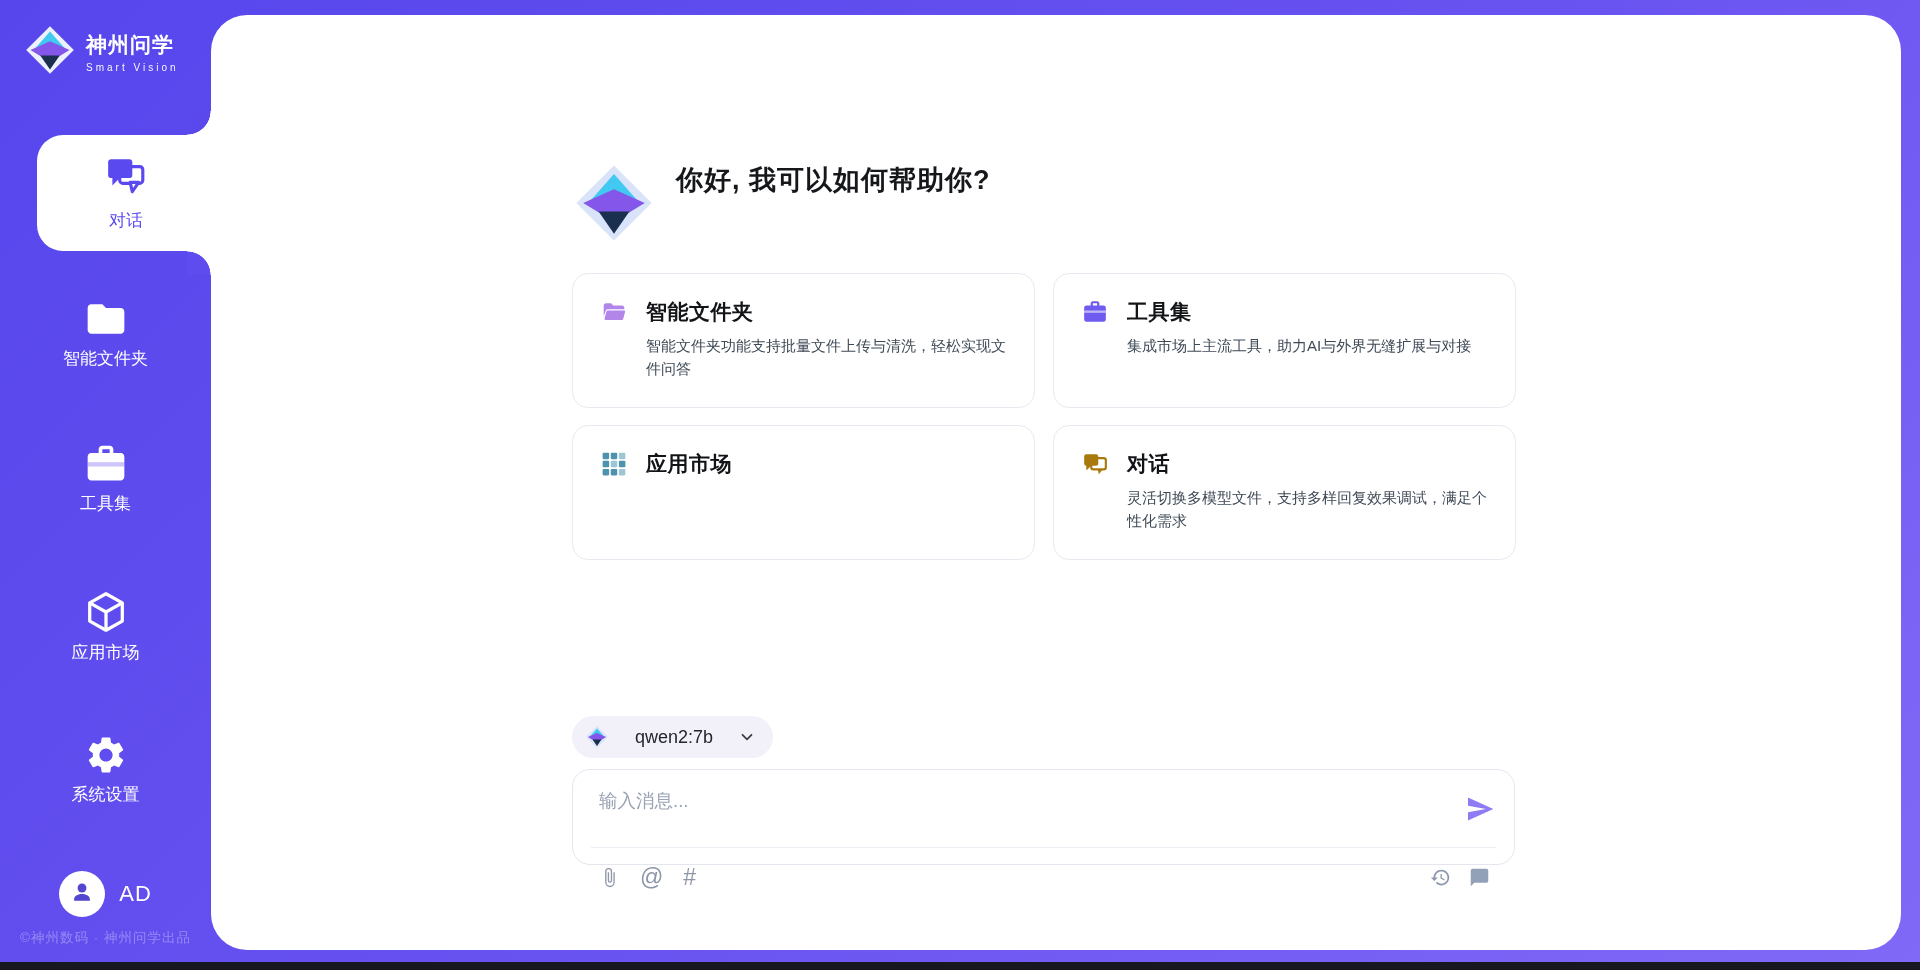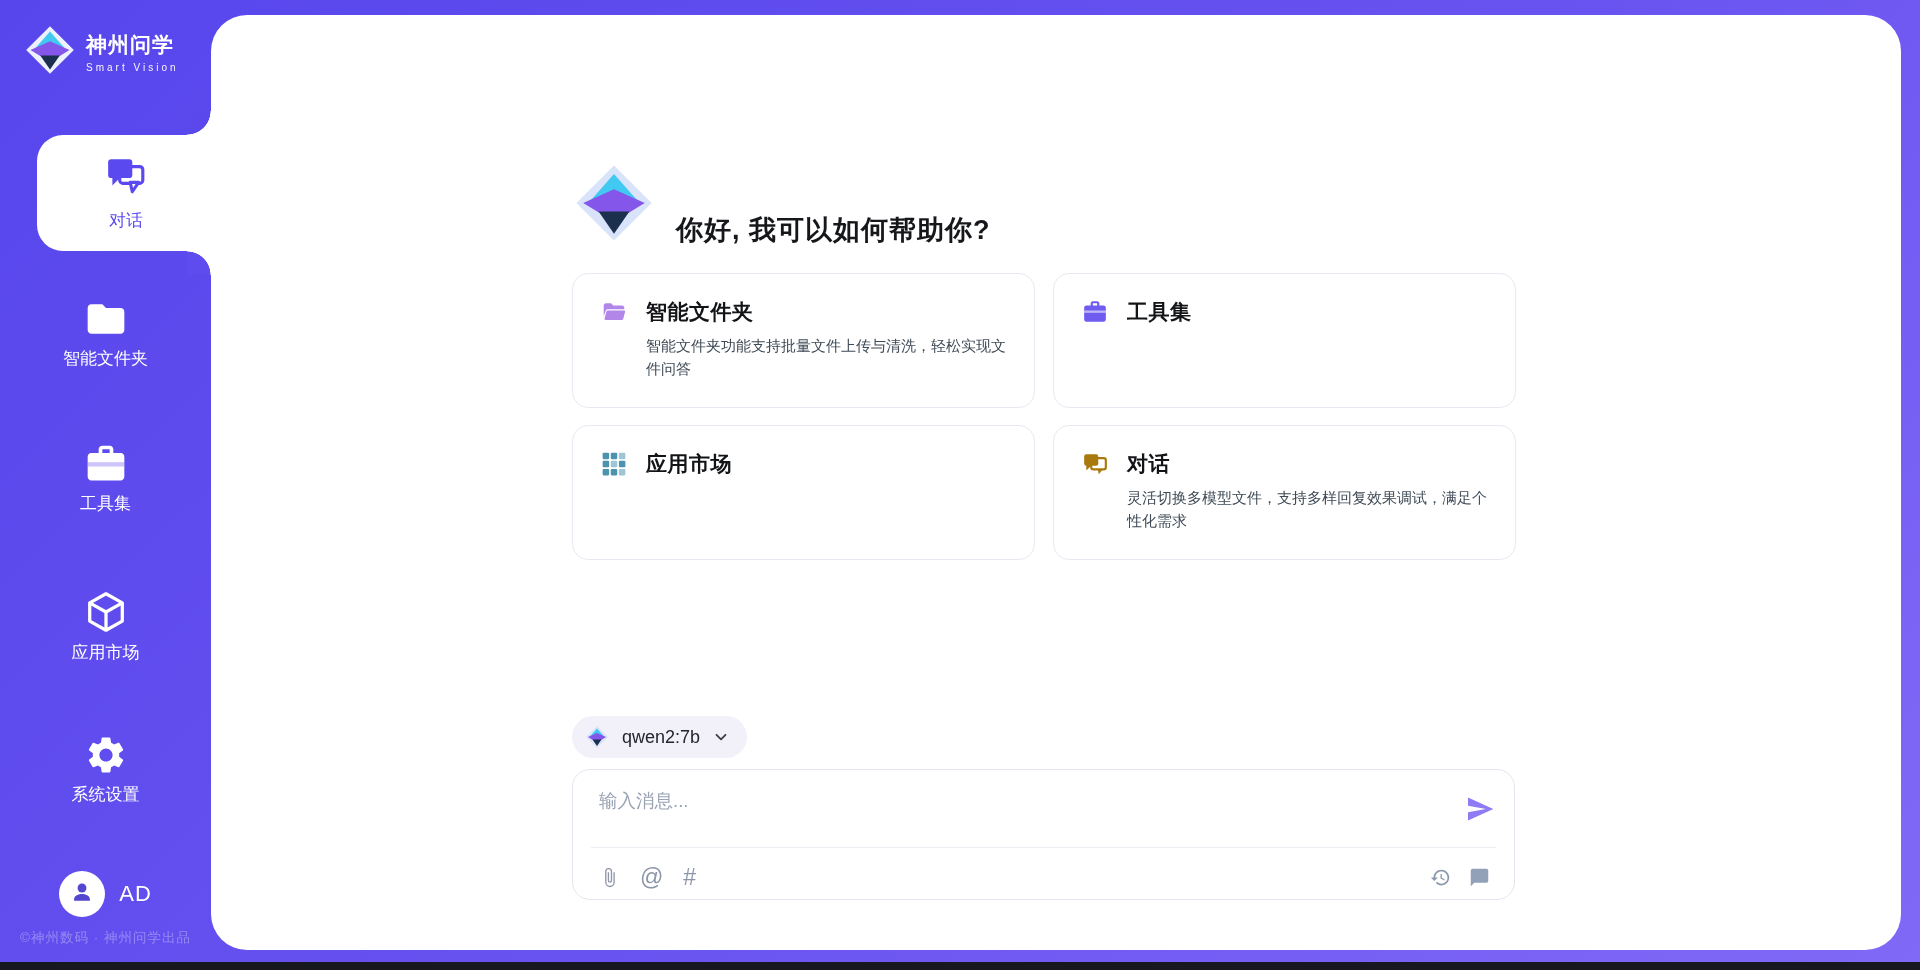--- a/index.html
+++ b/index.html
@@ -41,37 +41,37 @@
   .nav-toolbox { top:442px; }
   .nav-cube    { top:589px; }
   .nav-gear    { top:733px; }
 
   .user-row { position:absolute; left:0; top:871px; width:211px; display:flex; align-items:center; justify-content:center; gap:14px; cursor:pointer; }
   .avatar { width:46px; height:46px; border-radius:50%; background:#fff; display:flex; align-items:center; justify-content:center; }
   .user-name { font-size:22px; letter-spacing:1px; }
   .copyright { position:absolute; left:0; top:929px; width:211px; text-align:center; font-size:13.5px; color:rgba(255,255,255,.32); letter-spacing:1px; }
 
   
-  .greeting { position:absolute; left:573px; top:162px; display:flex; align-items:flex-end; z-index:8; }
+  .greeting { position:absolute; left:573px; top:162px; display:flex; align-items:flex-start; z-index:8; }
   .greeting h1 { font-size:27px; font-weight:bold; color:#15171a; margin-left:21px; letter-spacing:1px; }
 
   
   .cards { position:absolute; left:572px; top:273px; display:grid; grid-template-columns:463px 463px; column-gap:18px; row-gap:17px; z-index:8; }
   .card { height:135px; background:#fff; border:1px solid #e9e9f1; border-radius:16px; padding:24px 28px; cursor:pointer; }
   .card-head { display:flex; align-items:center; gap:19px; }
   .card-title { font-size:21px; font-weight:bold; color:#121417; letter-spacing:.5px; }
   .card-desc { margin:9px 0 0 45px; font-size:15px; line-height:1.52; color:#3f4a56; }
 
   
   .model-pill { position:absolute; left:572px; top:716px; height:42px; background:#f2f1f9; border-radius:21px;
-    display:inline-flex; align-items:center; gap:13px; padding:0 18px 0 13px; z-index:8; cursor:pointer; }
+    display:inline-flex; align-items:center; gap:26px; padding:0 18px 0 13px; z-index:8; cursor:pointer; }
   .model-name { font-size:18px; color:#23262c; }
 
   
-  .composer { position:absolute; left:572px; top:769px; width:943px; height:131px; background:#fff;
+  .composer { position:absolute; left:572px; top:769px; width:943px; height:96px; background:#fff;
     border:1.5px solid #e5e5ef; border-radius:18px; z-index:8; }
   .composer textarea { position:absolute; left:26px; top:18px; width:850px; height:52px; border:none; outline:none;
     resize:none; font-size:18.5px; color:#333; background:transparent; font-family:inherit; }
   .composer textarea::placeholder { color:#9aa3b4; }
   .send-btn { position:absolute; right:18px; top:23px; width:32px; height:32px; border:none; background:transparent; cursor:pointer; padding:0; }
   .composer .divider { position:absolute; left:18px; right:18px; top:77px; height:1px; background:#edeef3; }
   .toolbar { position:absolute; left:26px; right:24px; top:78px; height:58px; display:flex; align-items:center; justify-content:space-between; }
   .tool-left  { display:flex; align-items:center; gap:20px; }
   .tool-right { display:flex; align-items:center; gap:18px; }
   .glyph-btn { font-size:23px; color:#8c96a8; cursor:pointer; line-height:1; }
@@ -197,20 +197,21 @@
   <div class="card">
     <div class="card-head">
       <span>
         <svg width="26" height="26" viewBox="0 0 24 24" style="display:block;">
           <path fill="#6f5bf0" d="M20 6h-4V4c0-1.1-.9-2-2-2h-4c-1.1 0-2 .9-2 2v2H4c-1.1 0-2 .9-2 2v11c0 1.1.9 2 2 2h16c1.1 0 2-.9 2-2V8c0-1.1-.9-2-2-2zm-6 0h-4V4h4v2z"></path>
           <rect x="2" y="10.6" width="20" height="2.2" fill="#ffffff" opacity=".55"></rect>
         </svg>
       </span>
       <span class="card-title">工具集</span>
     </div>
+    <div class="card-desc">集成市场上主流工具，助力AI与外界无缝扩展与对接</div>
   </div>
 
   <div class="card">
     <div class="card-head">
       <span>
         <svg width="26" height="26" viewBox="0 0 24 24" style="display:block;">
           <g fill="#4d93ad">
             <rect x="1.5" y="1.5" width="6" height="6" rx="1"></rect>
               <rect x="9" y="1.5" width="6" height="6" rx="1"></rect>
             <rect x="16.5" y="1.5" width="6" height="6" rx="1" fill="#9fc6d4"></rect>

